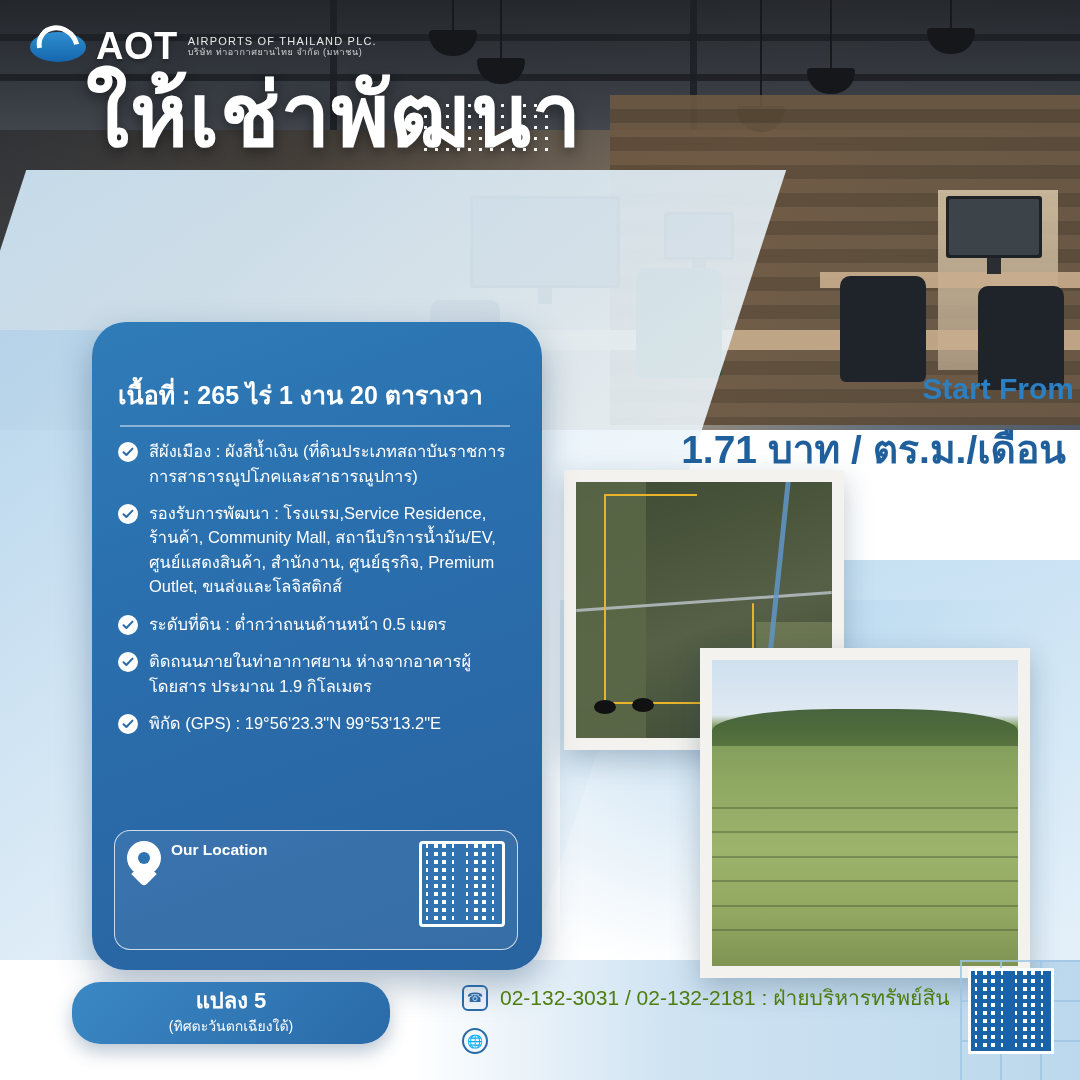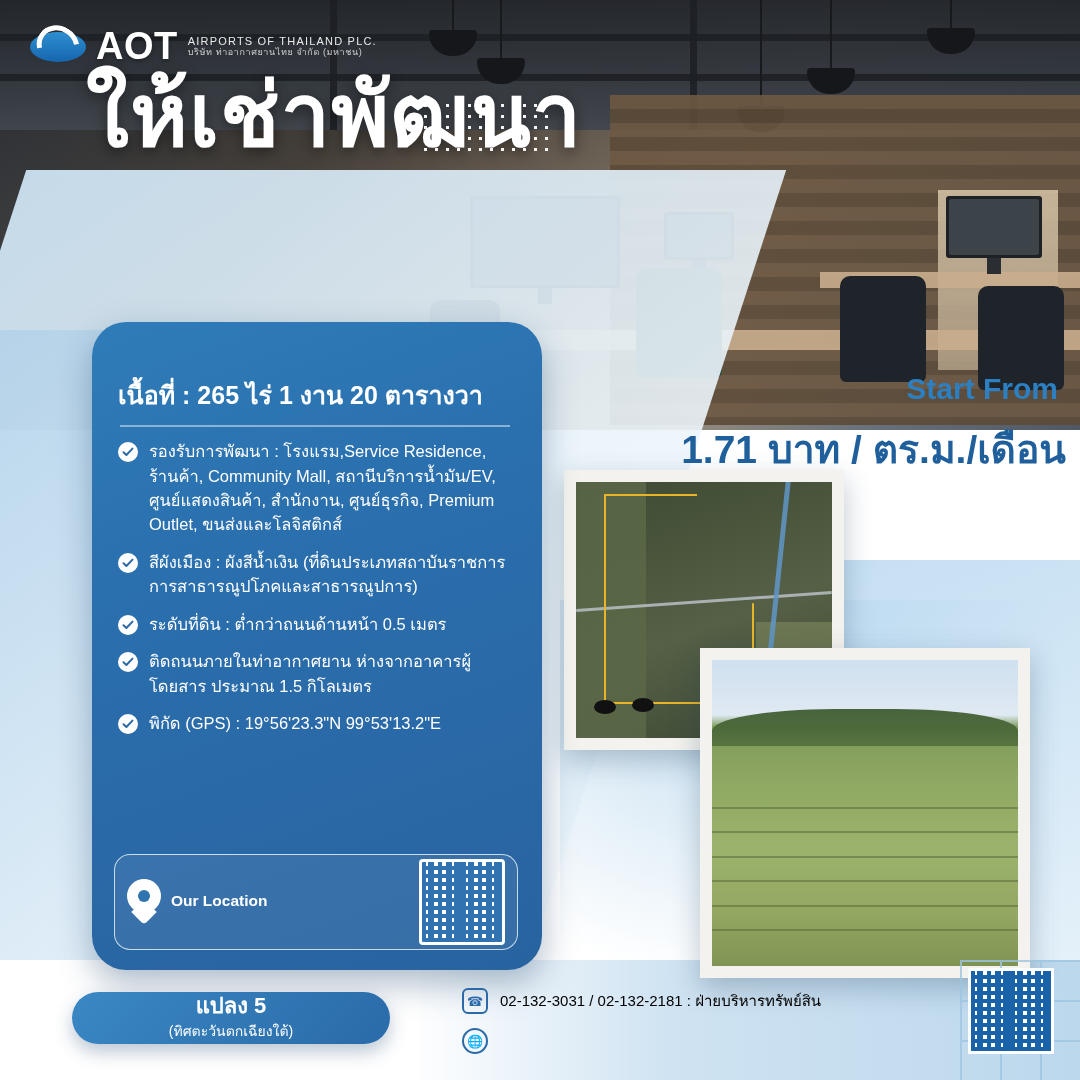--- a/index.html
+++ b/index.html
@@ -176,25 +176,25 @@
   .check {
     flex: 0 0 auto; width: 20px; height: 20px; margin-top: 3px;
     border-radius: 50%; background: #ffffff;
     display: flex; align-items: center; justify-content: center;
   }
   .check svg { display:block; }
   .bullet-text { font-size: 16.5px; line-height: 1.48; color: #ffffff; }
 
   
   .loc-card {
-    position: absolute; left: 22px; bottom: 20px; width: 404px; height: 96px;
+    position: absolute; left: 22px; bottom: 20px; width: 404px; height: 120px;
     border-radius: 16px;
     border: 1.5px solid rgba(255,255,255,.75);
     background: rgba(255,255,255,.07);
-    display: flex; align-items: center; padding: 10px 12px; gap: 10px;
+    display: flex; padding: 10px 12px; gap: 10px;
   }
   .pin {
     flex: 0 0 auto; width: 34px; height: 46px; position: relative;
   }
   .pin .head {
     position:absolute; left:0; top:0; width:34px; height:34px; border-radius:50%;
     background:#ffffff;
   }
   .pin .tip {
     position:absolute; left:8px; top:24px; width:18px; height:18px; background:#ffffff;
@@ -217,21 +217,21 @@
     background-image:
       repeating-linear-gradient(90deg, #1b63a8 0 4px, transparent 4px 8px),
       repeating-linear-gradient(0deg, #1b63a8 0 4px, transparent 4px 8px),
       repeating-linear-gradient(90deg, transparent 0 6px, #1b63a8 6px 10px);
     background-size: 100% 100%, 100% 100%, 100% 100%;
     opacity: .9;
   }
 
   
   .start-from {
-    position: absolute; right: 22px; top: 372px; text-align: right; z-index: 16;
+    position: absolute; right: 6px; top: 372px; text-align: right; z-index: 16;
     color: #2c7fc0; font-size: 30px; font-weight: bold;
   }
   .price {
     position: absolute; right: 14px; top: 418px; text-align: right; z-index: 16;
     color: #1f5f9c; font-size: 39px; font-weight: bold;
   }
 
   
   .photo {
     position: absolute; background: #f3f2ee; box-shadow: 0 10px 26px rgba(30,60,90,.28);
@@ -274,21 +274,21 @@
     background: linear-gradient(180deg, #3f5c33, #55723f);
     border-radius: 40% 40% 0 0 / 60% 60% 0 0;
     opacity:.95;
   }
   .furrow {
     position:absolute; left:0; width:100%; height:2px; background: rgba(90,105,60,.55);
   }
 
   
   .plot-tag {
-    position: absolute; left: 72px; bottom: 36px; width: 318px; height: 52px;
+    position: absolute; left: 72px; bottom: 36px; width: 318px; height: 62px;
     border-radius: 28px;
     background: linear-gradient(135deg, #3a88c4, #2a6aa8);
     color: #ffffff; text-align: center;
     display: flex; flex-direction: column; align-items: center; justify-content: center;
     box-shadow: 0 8px 18px rgba(30,70,110,.3);
     z-index: 20;
   }
   .plot-tag .big { font-size: 22px; font-weight: bold; line-height: 1.1; }
   .plot-tag .small { font-size: 14px; margin-top: 2px; }
 
@@ -298,21 +298,21 @@
     display: flex; flex-direction: column; gap: 14px;
   }
   .contact-row { display: flex; align-items: center; gap: 12px; }
   .c-icon {
     width: 26px; height: 26px; border-radius: 50%;
     border: 2px solid #2a6aa8; color: #2a6aa8;
     display: flex; align-items: center; justify-content: center;
     font-size: 13px;
   }
   .c-icon.phone { border-radius: 6px; }
-  .contact-text { color: #000000; font-size: 15px; }
+  .contact-text { color: #4d7c0f; font-size: 21px; }
 
   .qr-bottom {
     position: absolute; right: 26px; bottom: 26px; width: 86px; height: 86px;
     background:#ffffff; padding:3px; z-index: 20;
   }
   .qr-bottom .qr { opacity: 1; }
 
   .grid-deco {
     position:absolute; right:0; bottom:0; width:120px; height:120px; z-index:19;
     background-image:
@@ -437,45 +437,45 @@
     <div class="area-title">เนื้อที่ : 265 ไร่ 1 งาน 20 ตารางวา</div>
     <div class="divider"></div>
 
     <div class="bullets">
       <div class="bullet">
         <span class="check">
           <svg width="12" height="12" viewBox="0 0 12 12">
               <path d="M1.5 6.2 L4.4 9 L10.5 2.6" fill="none" stroke="#2a6aa8" stroke-width="2" stroke-linecap="round" stroke-linejoin="round"></path>
             </svg>
         </span>
-        <span class="bullet-text">รองรับการพัฒนา : โรงแรม,Service Residence, ร้านค้า, Community Mall, สถานีบริการน้ำมัน/EV, ศูนย์แสดงสินค้า, สำนักงาน, ศูนย์ธุรกิจ, Premium Outlet, ขนส่งและโลจิสติกส์</span>
+        <span class="bullet-text">สีผังเมือง : ผังสีน้ำเงิน (ที่ดินประเภทสถาบันราชการ การสาธารณูปโภคและสาธารณูปการ)</span>
       </div>
       <div class="bullet">
         <span class="check">
           <svg width="12" height="12" viewBox="0 0 12 12">
               <path d="M1.5 6.2 L4.4 9 L10.5 2.6" fill="none" stroke="#2a6aa8" stroke-width="2" stroke-linecap="round" stroke-linejoin="round"></path>
             </svg>
         </span>
-        <span class="bullet-text">สีผังเมือง : ผังสีน้ำเงิน (ที่ดินประเภทสถาบันราชการ การสาธารณูปโภคและสาธารณูปการ)</span>
+        <span class="bullet-text">รองรับการพัฒนา : โรงแรม,Service Residence, ร้านค้า, Community Mall, สถานีบริการน้ำมัน/EV, ศูนย์แสดงสินค้า, สำนักงาน, ศูนย์ธุรกิจ, Premium Outlet, ขนส่งและโลจิสติกส์</span>
       </div>
       <div class="bullet">
         <span class="check">
           <svg width="12" height="12" viewBox="0 0 12 12">
               <path d="M1.5 6.2 L4.4 9 L10.5 2.6" fill="none" stroke="#2a6aa8" stroke-width="2" stroke-linecap="round" stroke-linejoin="round"></path>
             </svg>
         </span>
         <span class="bullet-text">ระดับที่ดิน : ต่ำกว่าถนนด้านหน้า 0.5 เมตร</span>
       </div>
       <div class="bullet">
         <span class="check">
           <svg width="12" height="12" viewBox="0 0 12 12">
               <path d="M1.5 6.2 L4.4 9 L10.5 2.6" fill="none" stroke="#2a6aa8" stroke-width="2" stroke-linecap="round" stroke-linejoin="round"></path>
             </svg>
         </span>
-        <span class="bullet-text">ติดถนนภายในท่าอากาศยาน ห่างจากอาคารผู้โดยสาร ประมาณ 1.5 กิโลเมตร</span>
+        <span class="bullet-text">ติดถนนภายในท่าอากาศยาน ห่างจากอาคารผู้โดยสาร ประมาณ 1.9 กิโลเมตร</span>
       </div>
       <div class="bullet">
         <span class="check">
           <svg width="12" height="12" viewBox="0 0 12 12">
               <path d="M1.5 6.2 L4.4 9 L10.5 2.6" fill="none" stroke="#2a6aa8" stroke-width="2" stroke-linecap="round" stroke-linejoin="round"></path>
             </svg>
         </span>
         <span class="bullet-text">พิกัด (GPS) : 19°56'23.3"N 99°53'13.2"E</span>
       </div>
     </div>

